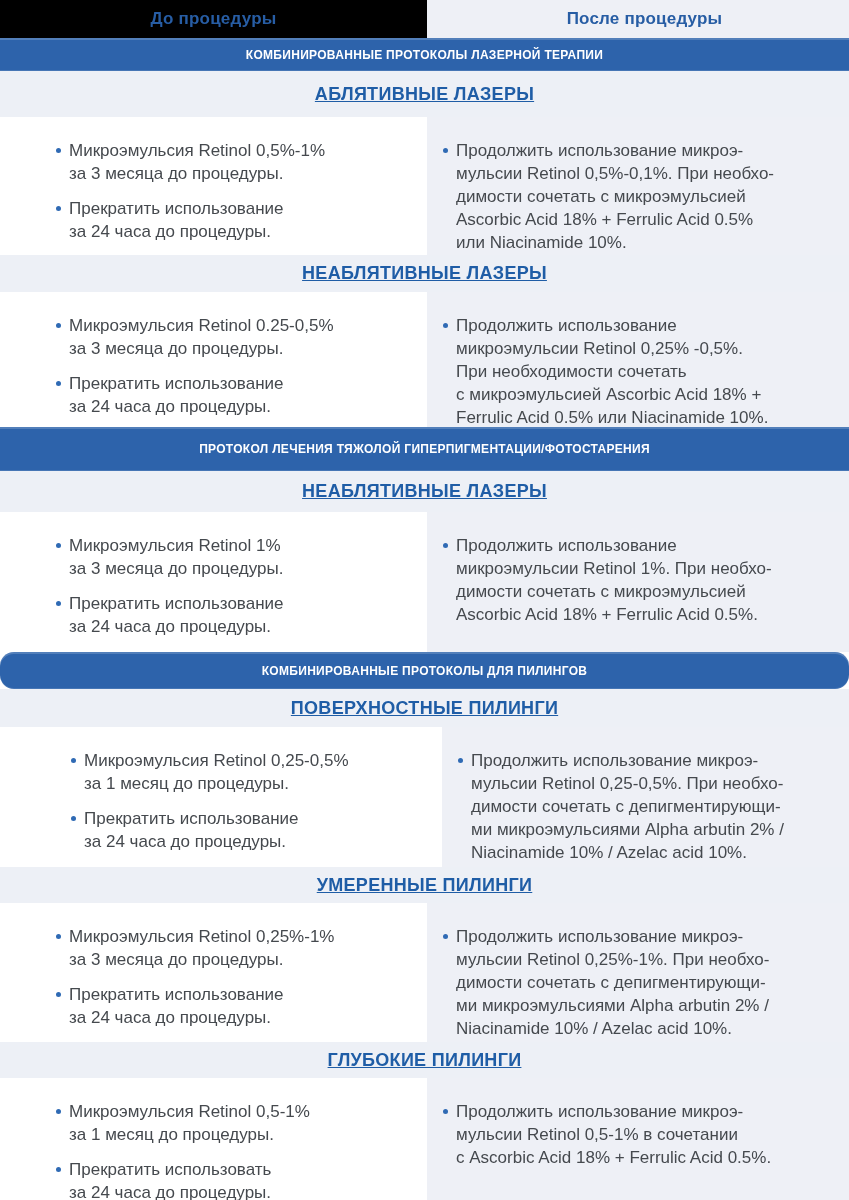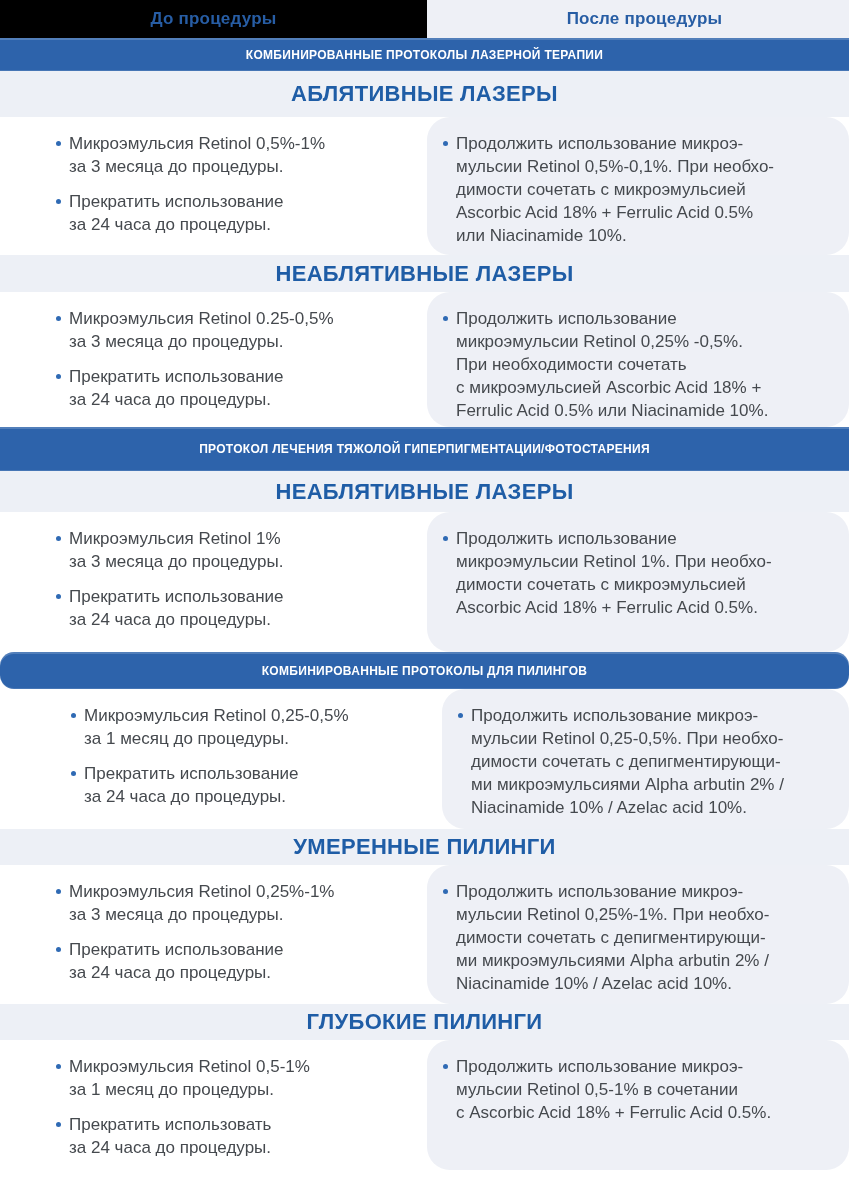--- a/index.html
+++ b/index.html
@@ -46,31 +46,31 @@
   .banner.b-mid{height:44px;}
   .banner.b-last{height:37px;border-radius:14px;}
 
   
   .band{
     background:var(--band-gray);
     display:flex;align-items:center;justify-content:center;
     flex:0 0 auto;
   }
   .band .band-title{
-    color:var(--title-blue);font-size:22px;font-weight:700;letter-spacing:.3px;text-align:center;
+    color:var(--title-blue);font-size:18px;font-weight:700;letter-spacing:.3px;text-align:center;text-decoration:underline;
   }
   .band.h46{height:46px;}
   .band.h37{height:37px;}
   .band.h41{height:41px;}
   .band.h38{height:38px;}
   .band.h36{height:36px;}
 
   
   .content-row{display:flex;flex:0 0 auto;}
-  .content-row .cell{padding-top:15px;border-radius:23px;}
+  .content-row .cell{padding-top:22px;}
   .content-row .cell.before{width:427px;background:#ffffff;padding-left:56px;padding-right:24px;}
   .content-row .cell.after{flex:1;background:var(--right-bg);padding-left:16px;padding-right:38px;}
   .r1{height:138px;}
   .r2{height:135px;}
   .r3{height:140px;}
   .r4{height:140px;margin-left:15px;}
   .r5{height:139px;}
   .r6{height:130px;}
 
   ul.bullets{list-style:none;}
@@ -175,20 +175,23 @@
 димости сочетать с микроэмульсией
 Ascorbic Acid 18% + Ferrulic Acid 0.5%.</span></li>
       </ul>
     </div>
   </div>
 
   <div class="banner b-last">
     <span class="banner-title">КОМБИНИРОВАННЫЕ ПРОТОКОЛЫ ДЛЯ ПИЛИНГОВ</span>
   </div>
 
+  <div class="band h38">
+    <span class="band-title">ПОВЕРХНОСТНЫЕ ПИЛИНГИ</span>
+  </div>
   <div class="content-row r4">
     <div class="cell before">
       <ul class="bullets">
         <li><span class="dot"></span><span class="btext">Микроэмульсия Retinol 0,25-0,5%
 за 1 месяц до процедуры.</span></li>
         <li><span class="dot"></span><span class="btext">Прекратить использование
 за 24 часа до процедуры.</span></li>
       </ul>
     </div>
     <div class="cell after">

